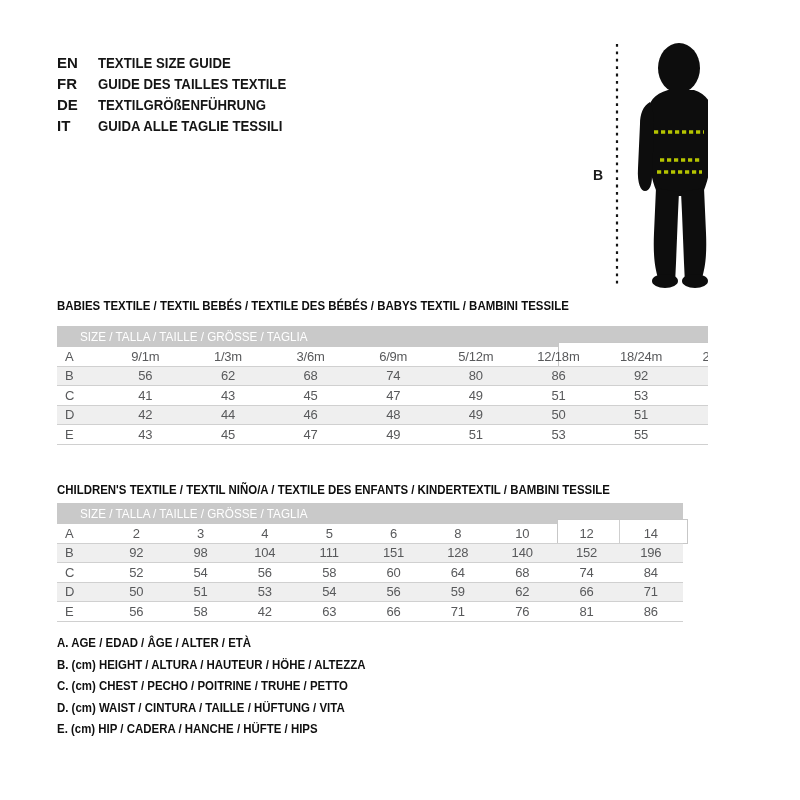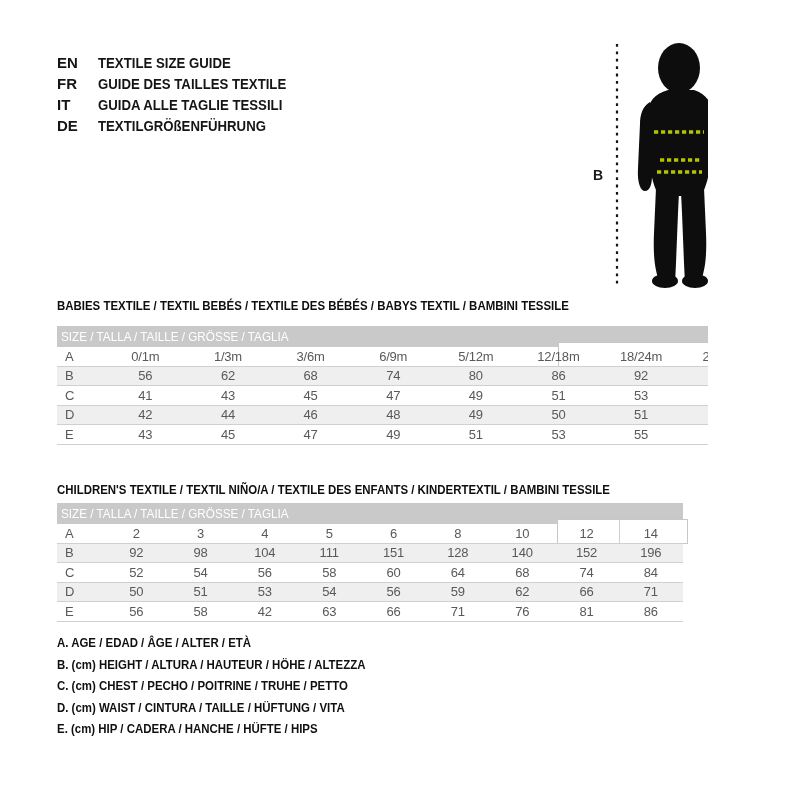--- a/index.html
+++ b/index.html
@@ -21,21 +21,21 @@
   .section-heading{position:absolute;left:57px;font-size:13px;font-weight:bold;color:#0e0e0e;
                    transform:scaleX(.88);transform-origin:0 0;white-space:nowrap;}
   .heading-babies{top:298px;}
   .heading-children{top:482px;}
 
   
   .size-table{position:absolute;left:57px;}
   .size-table.babies{top:326px;width:708px;}
   .size-table.children{top:503px;width:626px;}
   .thead{position:relative;z-index:0;height:21px;background:#c9c9c9;color:#ffffff;
-         display:flex;align-items:center;padding-left:4px;box-sizing:border-box;font-size:13px;}
+         display:flex;align-items:center;padding-left:23px;box-sizing:border-box;font-size:13px;}
   .thead .scx{transform:scaleX(.9);}
   .tbody{position:relative;z-index:2;}
   .trow{display:grid;height:19.5px;align-items:center;border-bottom:1px solid #d0d0d0;
         font-size:13px;color:#58595b;box-sizing:border-box;}
   .babies .trow{grid-template-columns:47px repeat(8,1fr);}
   .children .trow{grid-template-columns:47px repeat(9,1fr);}
   .trow.alt{background:#efefef;}
   .tcell{text-align:center;letter-spacing:-0.2px;}
   .tlabel{text-align:left;padding-left:8px;}
   .hl-box{position:absolute;z-index:1;background:#ffffff;border:1px solid #c7c7c7;box-sizing:border-box;}
@@ -56,26 +56,26 @@
   <div class="lang-block">
       <div class="lang-row">
         <span class="lang-code">EN</span>
         <span class="lang-title">TEXTILE SIZE GUIDE</span>
       </div>
       <div class="lang-row">
         <span class="lang-code">FR</span>
         <span class="lang-title">GUIDE DES TAILLES TEXTILE</span>
       </div>
       <div class="lang-row">
+        <span class="lang-code">DE</span>
+        <span class="lang-title">TEXTILGRÖßENFÜHRUNG</span>
+      </div>
+      <div class="lang-row">
         <span class="lang-code">IT</span>
         <span class="lang-title">GUIDA ALLE TAGLIE TESSILI</span>
-      </div>
-      <div class="lang-row">
-        <span class="lang-code">DE</span>
-        <span class="lang-title">TEXTILGRÖßENFÜHRUNG</span>
       </div>
     </div>
 
   <svg class="figure" viewBox="0 0 180 270">
 
     <line x1="27" y1="16" x2="27" y2="259" stroke="#141414" stroke-width="2.2" stroke-dasharray="2.8 4.6"></line>
     <text x="3" y="152">B</text>
 
     <g fill="#0d0d0d">
       <ellipse cx="89" cy="40" rx="21" ry="25"></ellipse>
@@ -107,21 +107,21 @@
 
   <div class="section-heading heading-babies">BABIES TEXTILE / TEXTIL BEBÉS / TEXTILE DES BÉBÉS / BABYS TEXTIL  / BAMBINI TESSILE</div>
   <div class="size-table babies">
     <div class="thead">
       <span class="scx">SIZE / TALLA / TAILLE / GRÖSSE / TAGLIA</span>
     </div>
     <div class="hl-box"></div>
     <div class="tbody">
         <div class="trow">
           <div class="tcell tlabel">A</div>
-          <div class="tcell">0/1m</div>
+          <div class="tcell">9/1m</div>
           <div class="tcell">1/3m</div>
           <div class="tcell">3/6m</div>
           <div class="tcell">6/9m</div>
           <div class="tcell">5/12m</div>
           <div class="tcell">12/18m</div>
           <div class="tcell">18/24m</div>
           <div class="tcell">24/36m</div>
         </div>
         <div class="trow alt">
           <div class="tcell tlabel">B</div>

